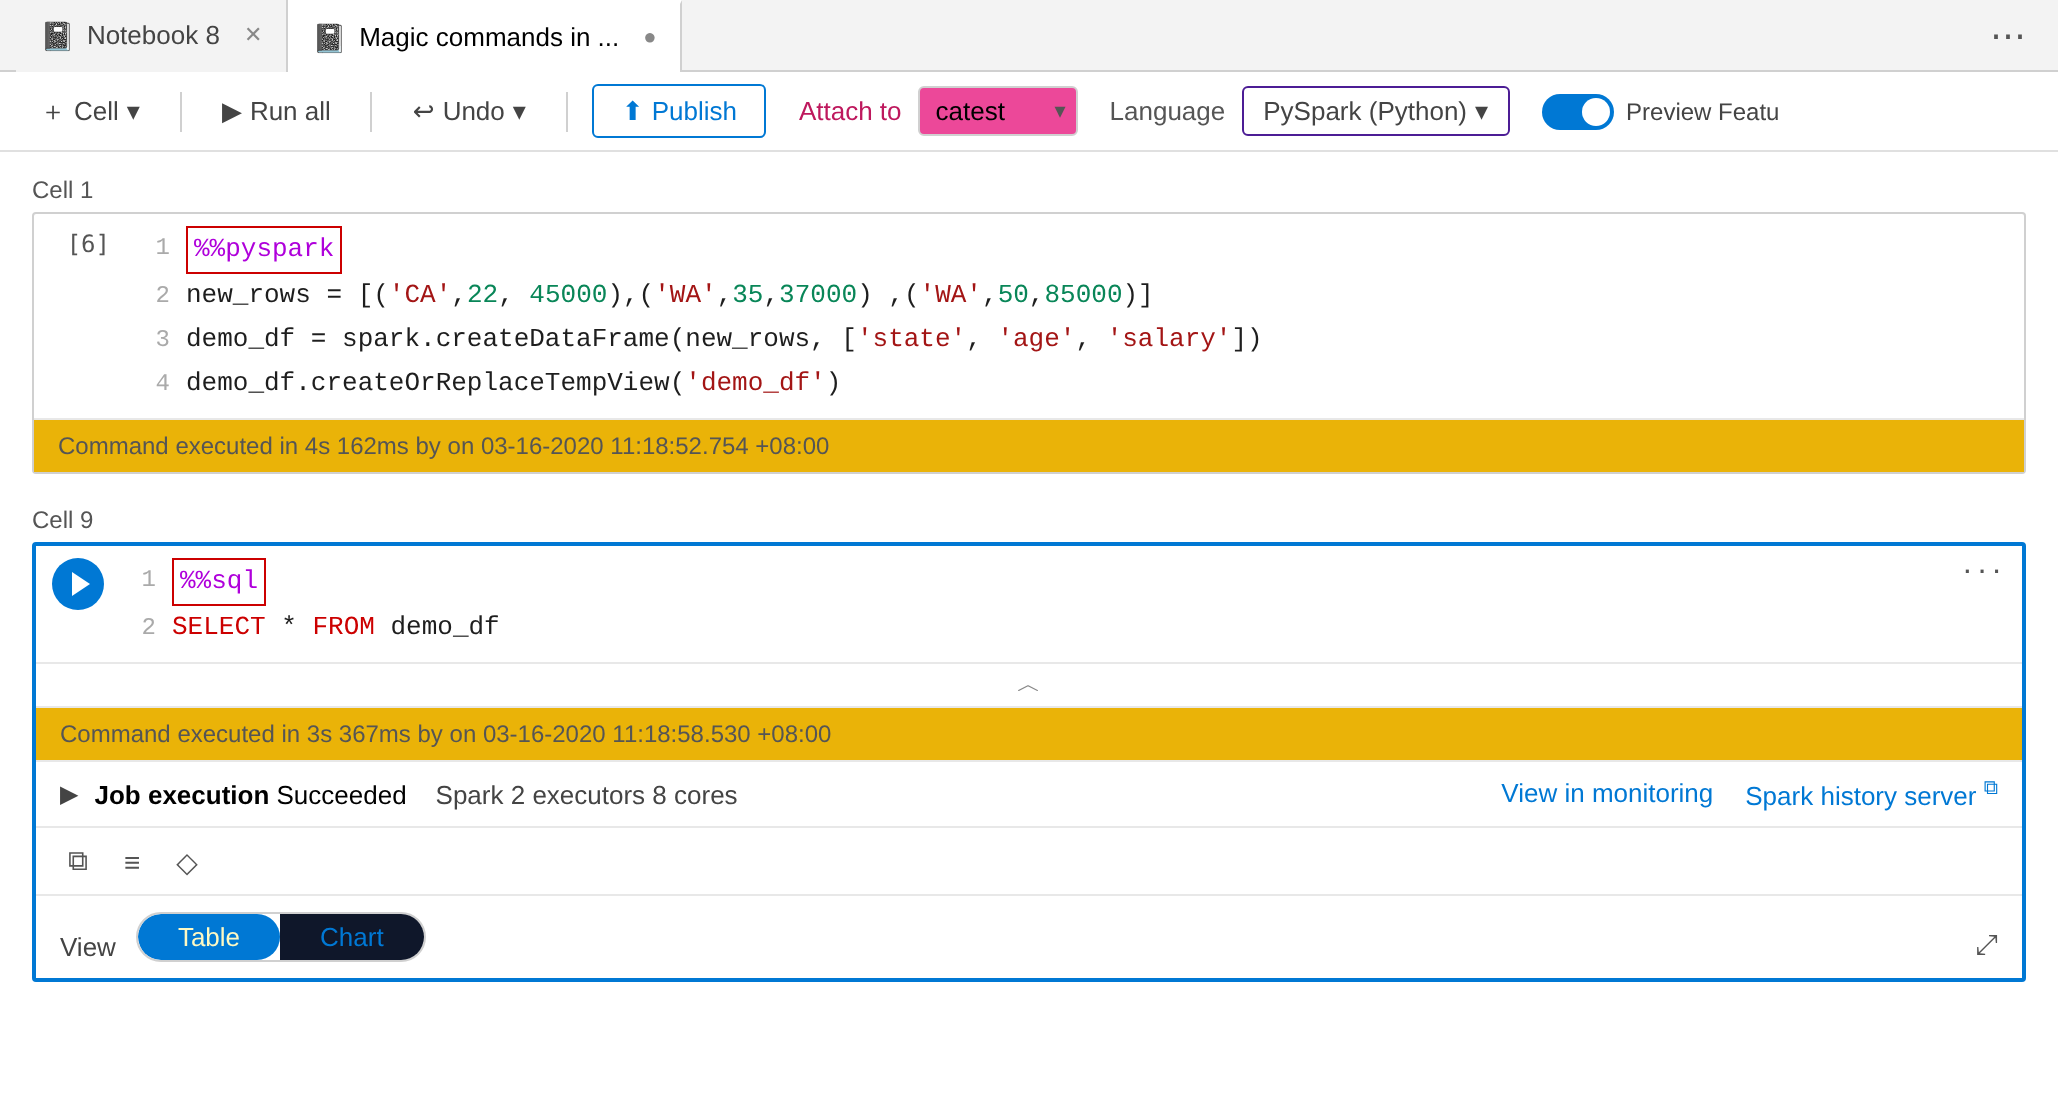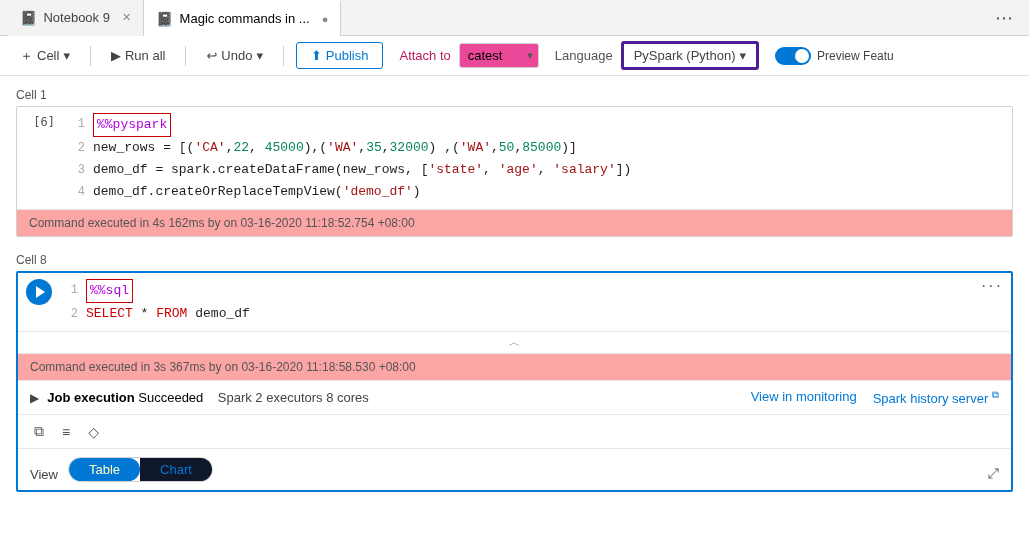--- a/index.html
+++ b/index.html
@@ -39,21 +39,21 @@
     .attach-select {
       border: 1px solid #d0d0d0; padding: 4px 24px 4px 8px; border-radius: 3px;
       font-size: 13px; background: #ec4899; cursor: pointer; appearance: none;
       min-width: 80px;
     }
     .select-wrapper { position: relative; display: inline-flex; align-items: center; }
     .select-wrapper::after { content: '▾'; position: absolute; right: 6px; color: #555; pointer-events: none; font-size: 11px; }
     .language-label { color: #555; font-size: 13px; margin-left: 8px; }
     .language-btn {
       display: flex; align-items: center; gap: 4px; padding: 4px 10px;
-      border: 3px solid #4c1d95; border-radius: 3px; background: #fff;
+      border: 1px solid #4c1d95; border-radius: 3px; background: #fff;
       cursor: pointer; font-size: 13px; color: #444; text-align: right;
     }
     .toggle-switch {
       display: flex; align-items: center; margin-left: 8px; gap: 6px;
     }
     .toggle-track {
       width: 36px; height: 18px; background: #0078d4; border-radius: 9px;
       position: relative; cursor: pointer;
     }
     .toggle-thumb {
@@ -96,21 +96,21 @@
     .code-line { display: flex; gap: 8px; line-height: 22px; }
     .line-num { color: #aaa; min-width: 20px; text-align: right; user-select: none; font-size: 12px; }
     .code-text { color: #1e1e1e; white-space: pre; }
     .magic-cmd { color: #af00db; border: 1px solid #cc0000; padding: 0 3px; display: inline-block; }
     .kw-red { color: #cc0000; }
     .str-brown { color: #a31515; }
     .num-blue { color: #098658; }
 
     .cell-status {
       padding: 6px 12px; font-size: 12px; color: #555; border-top: 1px solid #e8e8e8;
-      background: #fca5a5;
+      background: #eab308;
     }
 
     
     .cell-toolbar { display: flex; justify-content: flex-end; padding: 4px 8px; }
     .cell-more { color: #555; cursor: pointer; font-size: 16px; letter-spacing: 2px; }
     .collapse-indicator { text-align: center; padding: 2px; color: #888; font-size: 12px; border-top: 1px solid #e8e8e8; }
 
     
     .job-exec-bar {
       display: flex; align-items: center; padding: 8px 12px;
@@ -145,21 +145,21 @@
     }
     .view-option.selected { background: #0078d4; color: #fef9c3; border-radius: 20px; }
     .expand-btn { margin-left: auto; color: #555; cursor: pointer; font-size: 14px; }
   </style>
 </head>
 <body>
 
 <div class="tab-bar">
   <div class="tab">
     <span class="tab-icon">📓</span>
-    <span>Notebook 9</span>
+    <span>Notebook 8</span>
     <span class="tab-close">✕</span>
   </div>
   <div class="tab active">
     <span class="tab-icon">📓</span>
     <span>Magic commands in ...</span>
     <span class="tab-close">●</span>
   </div>
   <span class="tab-more">⋯</span>
 </div>
 
@@ -208,36 +208,36 @@
   <div class="cell-container">
     <div class="cell-body">
       <div class="cell-exec-num">[6]</div>
       <div class="code-area">
         <div class="code-line">
           <span class="line-num">1</span>
           <span class="code-text"><span class="magic-cmd">%%pyspark</span></span>
         </div>
         <div class="code-line">
           <span class="line-num">2</span>
-          <span class="code-text">new_rows = [(<span class="str-brown">'CA'</span>,<span class="num-blue">22</span>, <span class="num-blue">45000</span>),(<span class="str-brown">'WA'</span>,<span class="num-blue">35</span>,<span class="num-blue">32000</span>) ,(<span class="str-brown">'WA'</span>,<span class="num-blue">50</span>,<span class="num-blue">85000</span>)]</span>
+          <span class="code-text">new_rows = [(<span class="str-brown">'CA'</span>,<span class="num-blue">22</span>, <span class="num-blue">45000</span>),(<span class="str-brown">'WA'</span>,<span class="num-blue">35</span>,<span class="num-blue">37000</span>) ,(<span class="str-brown">'WA'</span>,<span class="num-blue">50</span>,<span class="num-blue">85000</span>)]</span>
         </div>
         <div class="code-line">
           <span class="line-num">3</span>
           <span class="code-text">demo_df = spark.createDataFrame(new_rows, [<span class="str-brown">'state'</span>, <span class="str-brown">'age'</span>, <span class="str-brown">'salary'</span>])</span>
         </div>
         <div class="code-line">
           <span class="line-num">4</span>
           <span class="code-text">demo_df.createOrReplaceTempView(<span class="str-brown">'demo_df'</span>)</span>
         </div>
       </div>
     </div>
     <div class="cell-status">Command executed in 4s 162ms by    on 03-16-2020 11:18:52.754 +08:00</div>
   </div>
 
-  <div class="cell-label">Cell 8</div>
+  <div class="cell-label">Cell 9</div>
   <div class="cell-container active">
     <div class="cell-body">
       <div class="cell-run-btn">
         <div class="run-circle">
           <div class="run-triangle"></div>
         </div>
       </div>
       <div class="code-area">
         <div class="code-line">
           <span class="line-num">1</span>

